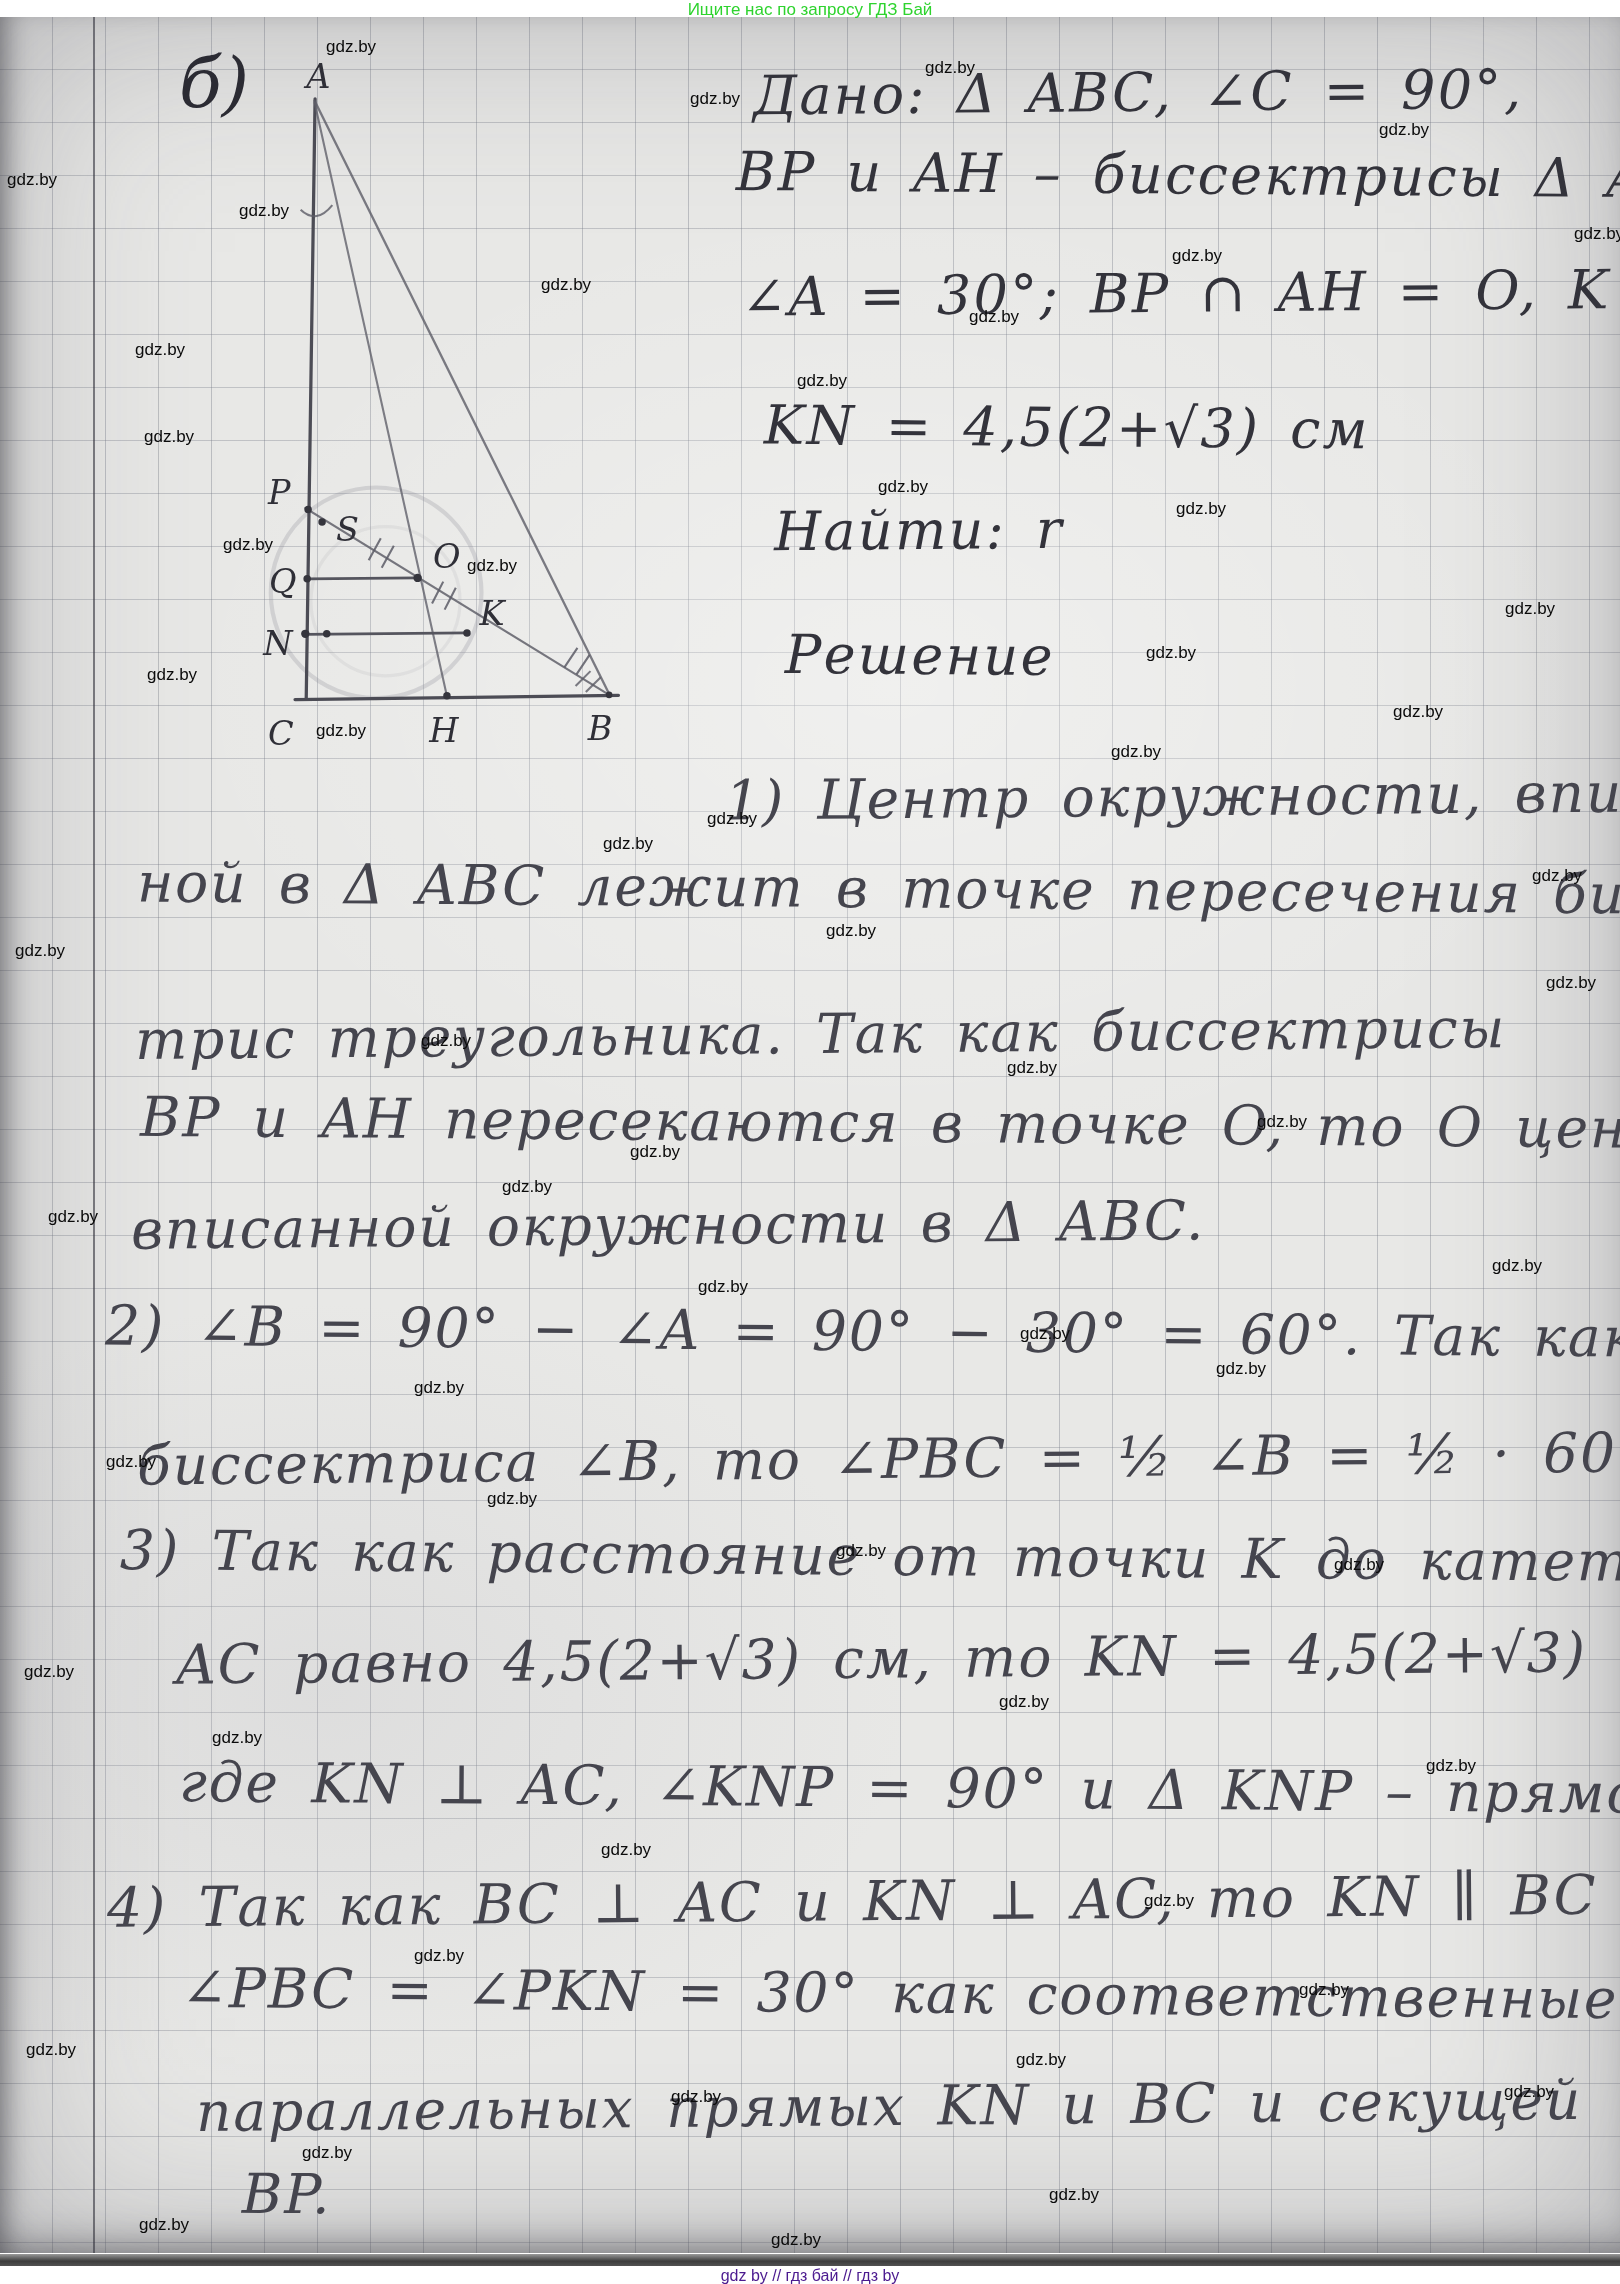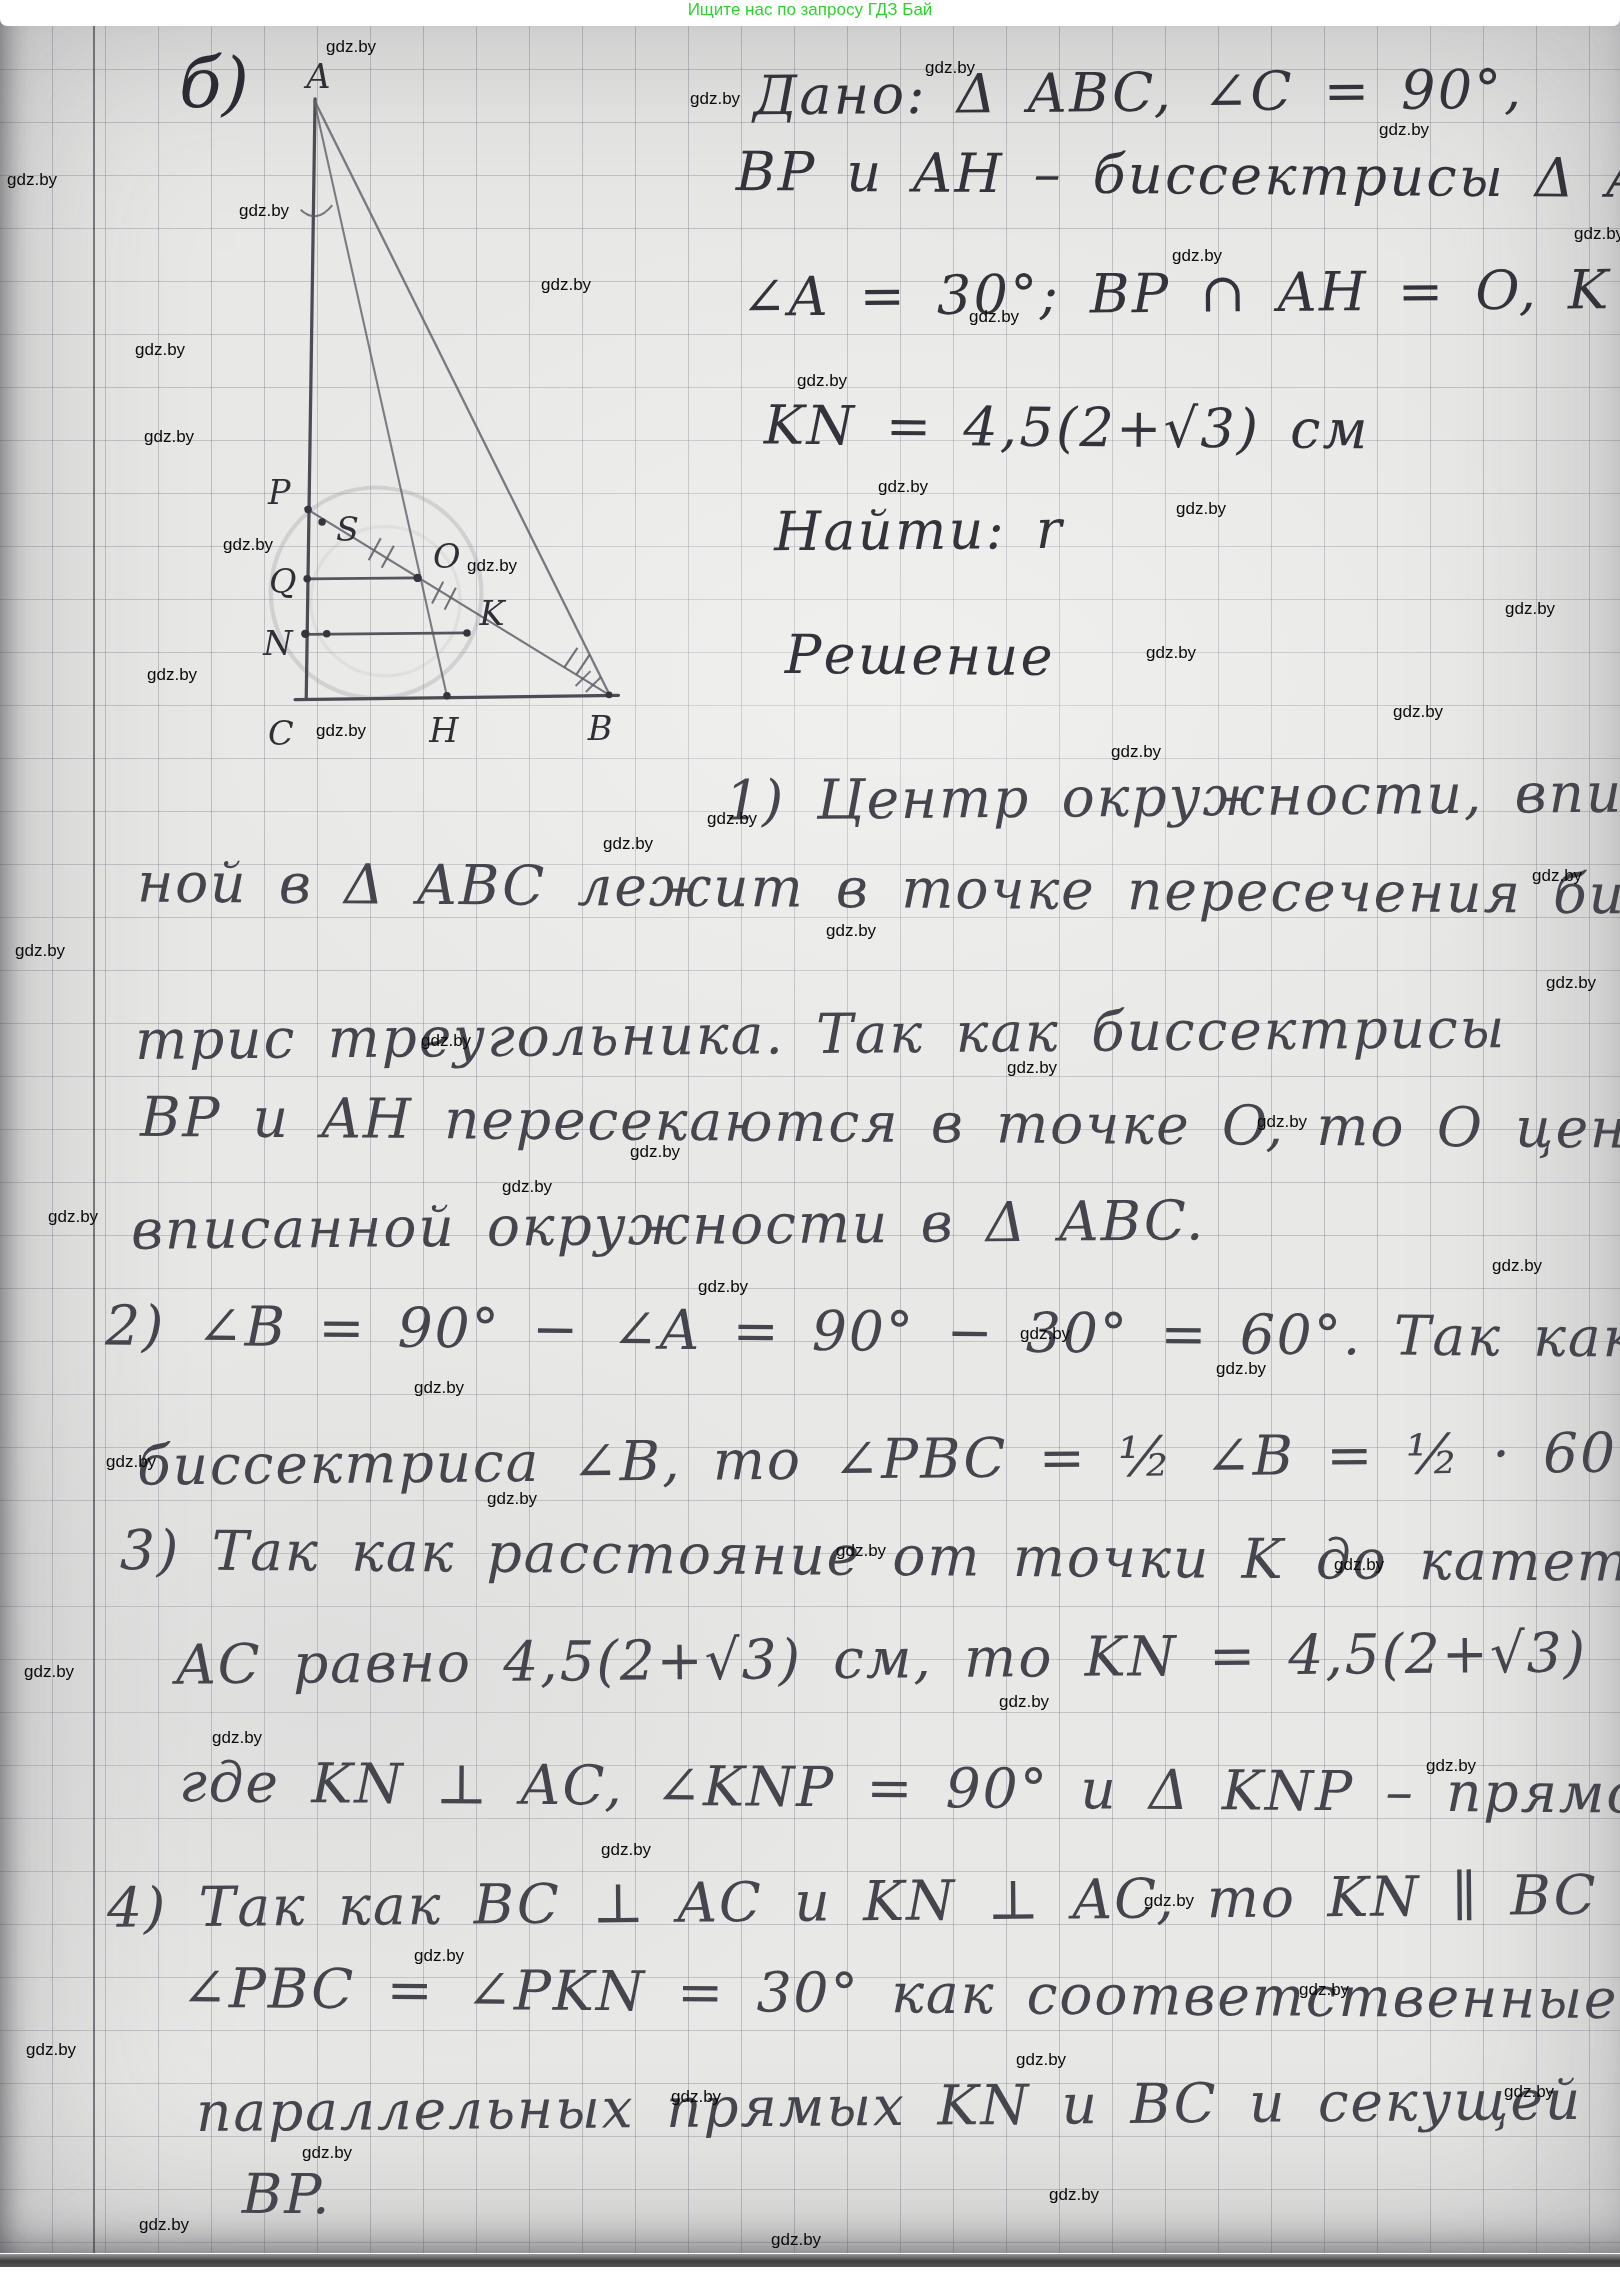--- a/index.html
+++ b/index.html
@@ -1,20 +1,20 @@
 <!DOCTYPE html>
 <html style="font-size:7.5px"><head>
 <meta charset="utf-8">
 <style>
   html,body{margin:0;padding:0;background:#777;}
   .page{position:relative;width:1620px;height:2284px;overflow:hidden;background:#fff;
         font-family:"Liberation Sans", sans-serif;}
   
-  .top-band{position:absolute;left:0;top:0;width:100%;height:26px;background:#ffffff;
-            text-align:center;z-index:30;border-radius:7px;}
+  .top-band{position:absolute;left:0;top:0;width:100%;height:17px;background:#ffffff;
+            text-align:center;z-index:30;}
   .top-band span{display:inline-block;margin-top:0.5px;font-size:17px;line-height:17px;font-weight:400;}
   .bottom-strip{position:absolute;left:0;top:2254px;width:100%;height:12.6px;z-index:30;
             background:linear-gradient(to bottom,#9a9a9a,#3c3c3c 55%,#565656);}
   .bottom-band{position:absolute;left:0;top:2266px;width:100%;height:17.7px;background:#ffffff;
             text-align:center;z-index:30;}
   .bottom-band span{display:inline-block;margin-top:0.9px;font-size:16px;line-height:17px;font-weight:400;}
   
   .paper{position:absolute;left:0;top:17px;width:1620px;height:2236px;background-color:#e8e8e6;
      background-image:
        radial-gradient(ellipse 1025px 699px at 55% 30%, rgba(255,255,255,.35), rgba(0,0,0,0) 70%),
@@ -177,15 +177,18 @@
   <span class="wm" style="left:26px;top:2040px;">gdz.by</span>
   <span class="wm" style="left:1016px;top:2050px;">gdz.by</span>
   <span class="wm" style="left:1504px;top:2082px;">gdz.by</span>
   <span class="wm" style="left:671px;top:2087px;">gdz.by</span>
   <span class="wm" style="left:302px;top:2143px;">gdz.by</span>
   <span class="wm" style="left:1049px;top:2185px;">gdz.by</span>
   <span class="wm" style="left:139px;top:2215px;">gdz.by</span>
   <span class="wm" style="left:771px;top:2230px;">gdz.by</span>
 
   <div class="bottom-strip"></div>
+  <div class="bottom-band">
+    <span style="color:#4b1a8f;">gdz by  //  гдз бай  //  гдз by</span>
+  </div>
 
 </div>
 
 
 </body></html>

